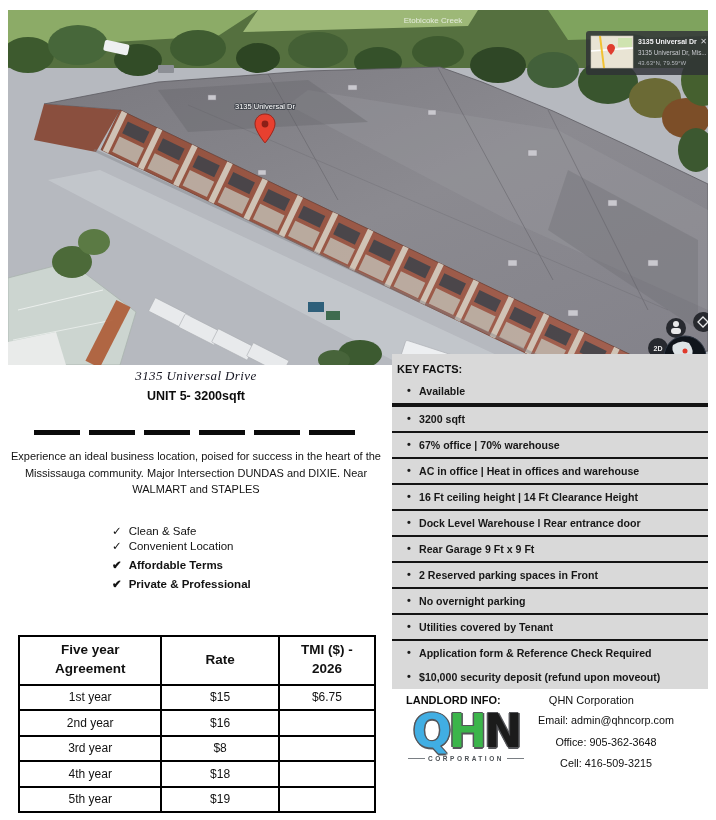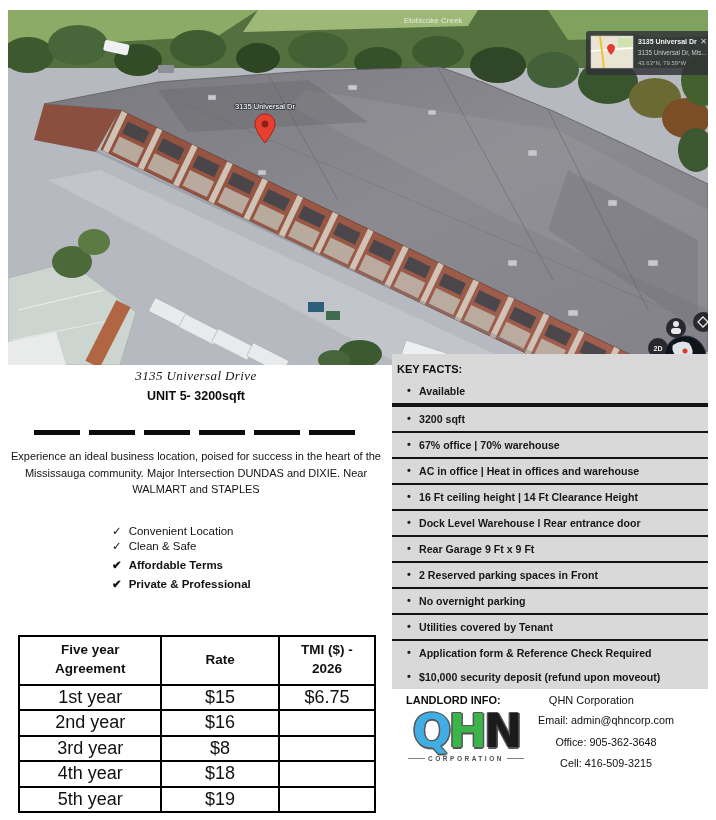--- a/index.html
+++ b/index.html
@@ -16,21 +16,21 @@
   .dashes{height:5px;width:324px;margin:27px auto 0;
           background:repeating-linear-gradient(90deg,#0b0b0b 0 46px,transparent 46px 55px);}
   .desc{width:374px;margin:13px auto 0;font-size:11px;line-height:1.5;text-align:center;color:#131313;}
   .features{list-style:none;margin:26px 0 0 0;padding:0 0 0 112px;font-size:11.5px;color:#131313;}
   .features li{margin:1px 0;}
   .features li .check{margin-right:7px;}
   .features li.bold{font-weight:bold;margin-top:5px;}
   .rate-table{border-collapse:collapse;margin:44px 0 0 18px;width:358px;table-layout:fixed;border-radius:18px;}
   .rate-table th,.rate-table td{border:2px solid #000;text-align:center;padding:0 6px;}
   .rate-table th{font-size:13.5px;font-weight:bold;height:47px;line-height:1.4;}
-  .rate-table td{font-size:18px;height:23.5px;}
+  .rate-table td{font-size:12px;height:23.5px;}
   .col1{width:40%;} .col2{width:33%;} .col3{width:27%;}
   
   .right-col{position:absolute;left:392px;top:354px;width:316px;}
   .kf-panel{background:#d9d9d9;}
   .kf-title{font-size:11px;font-weight:bold;color:#0d0d0d;padding:9px 0 4px 5px;}
   .kf-list{list-style:none;margin:0;padding:0;}
   .kf-list li{position:relative;font-size:10.6px;font-weight:600;color:#171717;
               padding:6px 6px 6px 27px;border-bottom:2px solid #141414;}
   .kf-list li::before{content:"\2022";position:absolute;left:15px;top:5px;font-size:11px;}
   .kf-list li.thick{border-bottom-width:4px;}
@@ -263,22 +263,22 @@
       </g>
     </g>
   </svg>
 
   <div class="left-col">
     <div class="address">3135 Universal Drive</div>
     <div class="unit">UNIT 5- 3200sqft</div>
     <div class="dashes"></div>
     <p class="desc">Experience an ideal business location, poised for success in the heart of the Mississauga community. Major Intersection DUNDAS and DIXIE. Near WALMART and STAPLES</p>
     <ul class="features" id="features">
+        <li class=""><span class="check">✓</span><span>Clean &amp; Safe</span></li>
         <li class=""><span class="check">✓</span><span>Convenient Location</span></li>
-        <li class=""><span class="check">✓</span><span>Clean &amp; Safe</span></li>
         <li class="bold"><span class="check">✔</span><span>Affordable Terms</span></li>
         <li class="bold"><span class="check">✔</span><span>Private &amp; Professional</span></li>
       </ul>
     <table class="rate-table">
       <colgroup>
           <col class="col1">
           <col class="col2">
           <col class="col3">
         </colgroup>
       <thead>

